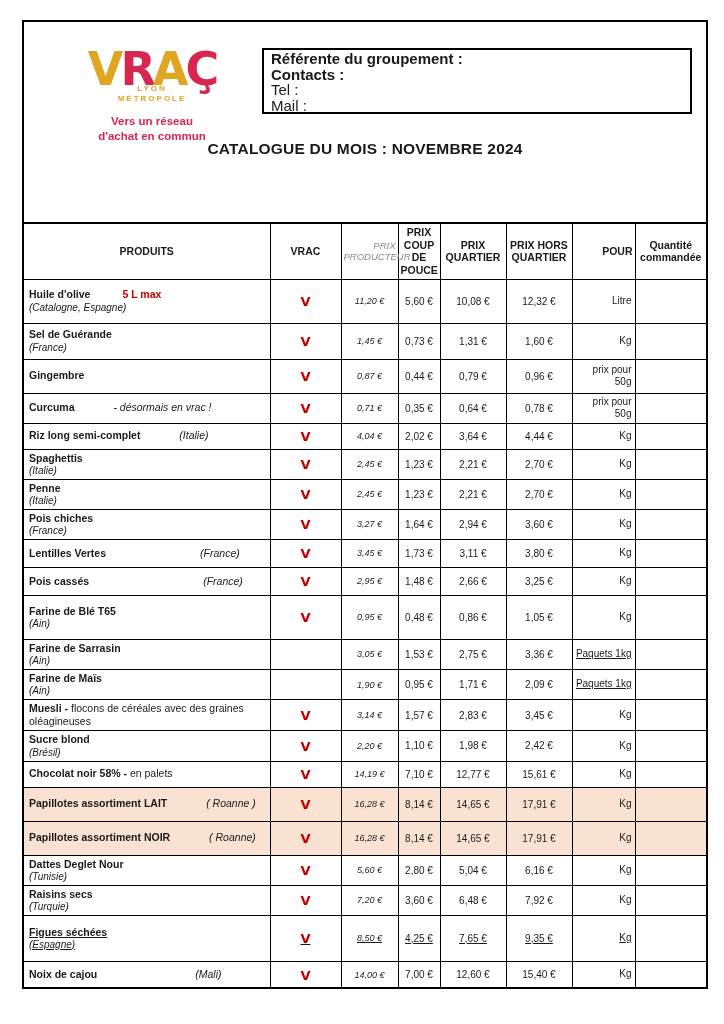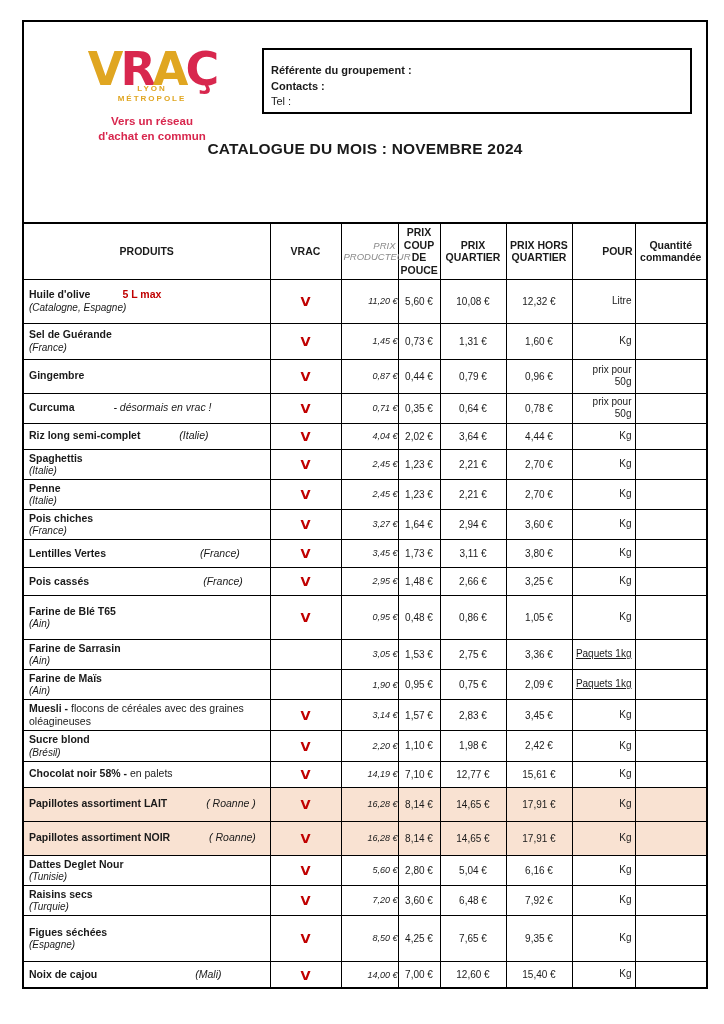--- a/index.html
+++ b/index.html
@@ -29,22 +29,22 @@
     margin-top:-8px; white-space:pre-line;
   }
   .logo-tag {
     font-size:11.5px; font-weight:700; line-height:1.25; margin-top:10px;
     white-space:pre-line;
   }
 
   
   .contact-box {
     position:absolute; left:238px; top:26px; width:430px; height:66px;
-    border:2px solid #000; padding:13px 7px;
-    font-size:11px; line-height:15.5px; overflow:hidden;
+    border:2px solid #000; padding:1px 7px;
+    font-size:15px; line-height:15.5px; overflow:hidden;
   }
   .contact-box .bold { font-weight:700; }
 
   
   .doc-title {
     position:absolute; left:0; right:0; top:118px; text-align:center;
     font-size:15.5px; font-weight:700; letter-spacing:0.2px;
   }
 
   
@@ -65,21 +65,21 @@
   .c-prod { text-align:left; padding:2px 5px; }
   .pline1 { font-size:10.5px; line-height:1.25; }
   .pline2 { font-style:italic; font-size:10px; line-height:1.2; }
   .seg-b { font-weight:700; }
   .seg-n { font-weight:400; }
   .seg-i { font-style:italic; font-weight:400;padding-left:36px; }
   .seg-r { font-weight:700; }
 
   .c-vrac { text-align:center; }
   .vmark { font-weight:800; font-size:13px; font-family:"DejaVu Sans", sans-serif; }
-  .c-producer { font-style:italic; font-size:9px; text-align:right; color:#222; }
+  .c-producer { font-style:italic; font-size:9px; text-align:center; color:#222; }
   .c-price { font-size:10px; text-align:center; }
   .c-pour { font-size:10px; text-align:right; padding:1px 3px; line-height:1.25; }
   .c-pour.u { text-decoration:underline; }
   .c-qty { background:transparent; }
 </style>
 </head>
 <body>
 
 <div class="page">
   <div class="outer-box">
@@ -280,21 +280,21 @@
             <td class="c-qty"></td>
           </tr>
           <tr style="height: 30px;">
             <td class="c-prod">
               <div class="pline1"><span class="seg-b">Farine de Maïs</span></div>
               <div class="pline2">(Ain)</div>
             </td>
             <td class="c-vrac"></td>
             <td class="c-producer">1,90 €</td>
             <td class="c-price">0,95 €</td>
-            <td class="c-price">0,75 €</td>
+            <td class="c-price">1,71 €</td>
             <td class="c-price">2,09 €</td>
             <td class="c-pour u">Paquets 1kg</td>
             <td class="c-qty"></td>
           </tr>
           <tr style="height: 30px;">
             <td class="c-prod">
               <div class="pline1"><span class="seg-b">Muesli -</span><span class="seg-n"> flocons de céréales avec des graines oléagineuses</span></div>
             </td>
             <td class="c-vrac"><span class="vmark" style="color: rgb(192, 0, 0);">V</span></td>
             <td class="c-producer">3,14 €</td>
@@ -372,21 +372,21 @@
               <div class="pline2">(Turquie)</div>
             </td>
             <td class="c-vrac"><span class="vmark" style="color: rgb(192, 0, 0);">V</span></td>
             <td class="c-producer">7,20 €</td>
             <td class="c-price">3,60 €</td>
             <td class="c-price">6,48 €</td>
             <td class="c-price">7,92 €</td>
             <td class="c-pour">Kg</td>
             <td class="c-qty"></td>
           </tr>
-          <tr style="height: 46px;">
+          <tr style="height: 46px; text-decoration: underline;">
             <td class="c-prod">
               <div class="pline1"><span class="seg-b">Figues séchées</span></div>
               <div class="pline2">(Espagne)</div>
             </td>
             <td class="c-vrac"><span class="vmark" style="color: rgb(192, 0, 0);">V</span></td>
             <td class="c-producer">8,50 €</td>
             <td class="c-price">4,25 €</td>
             <td class="c-price">7,65 €</td>
             <td class="c-price">9,35 €</td>
             <td class="c-pour">Kg</td>

